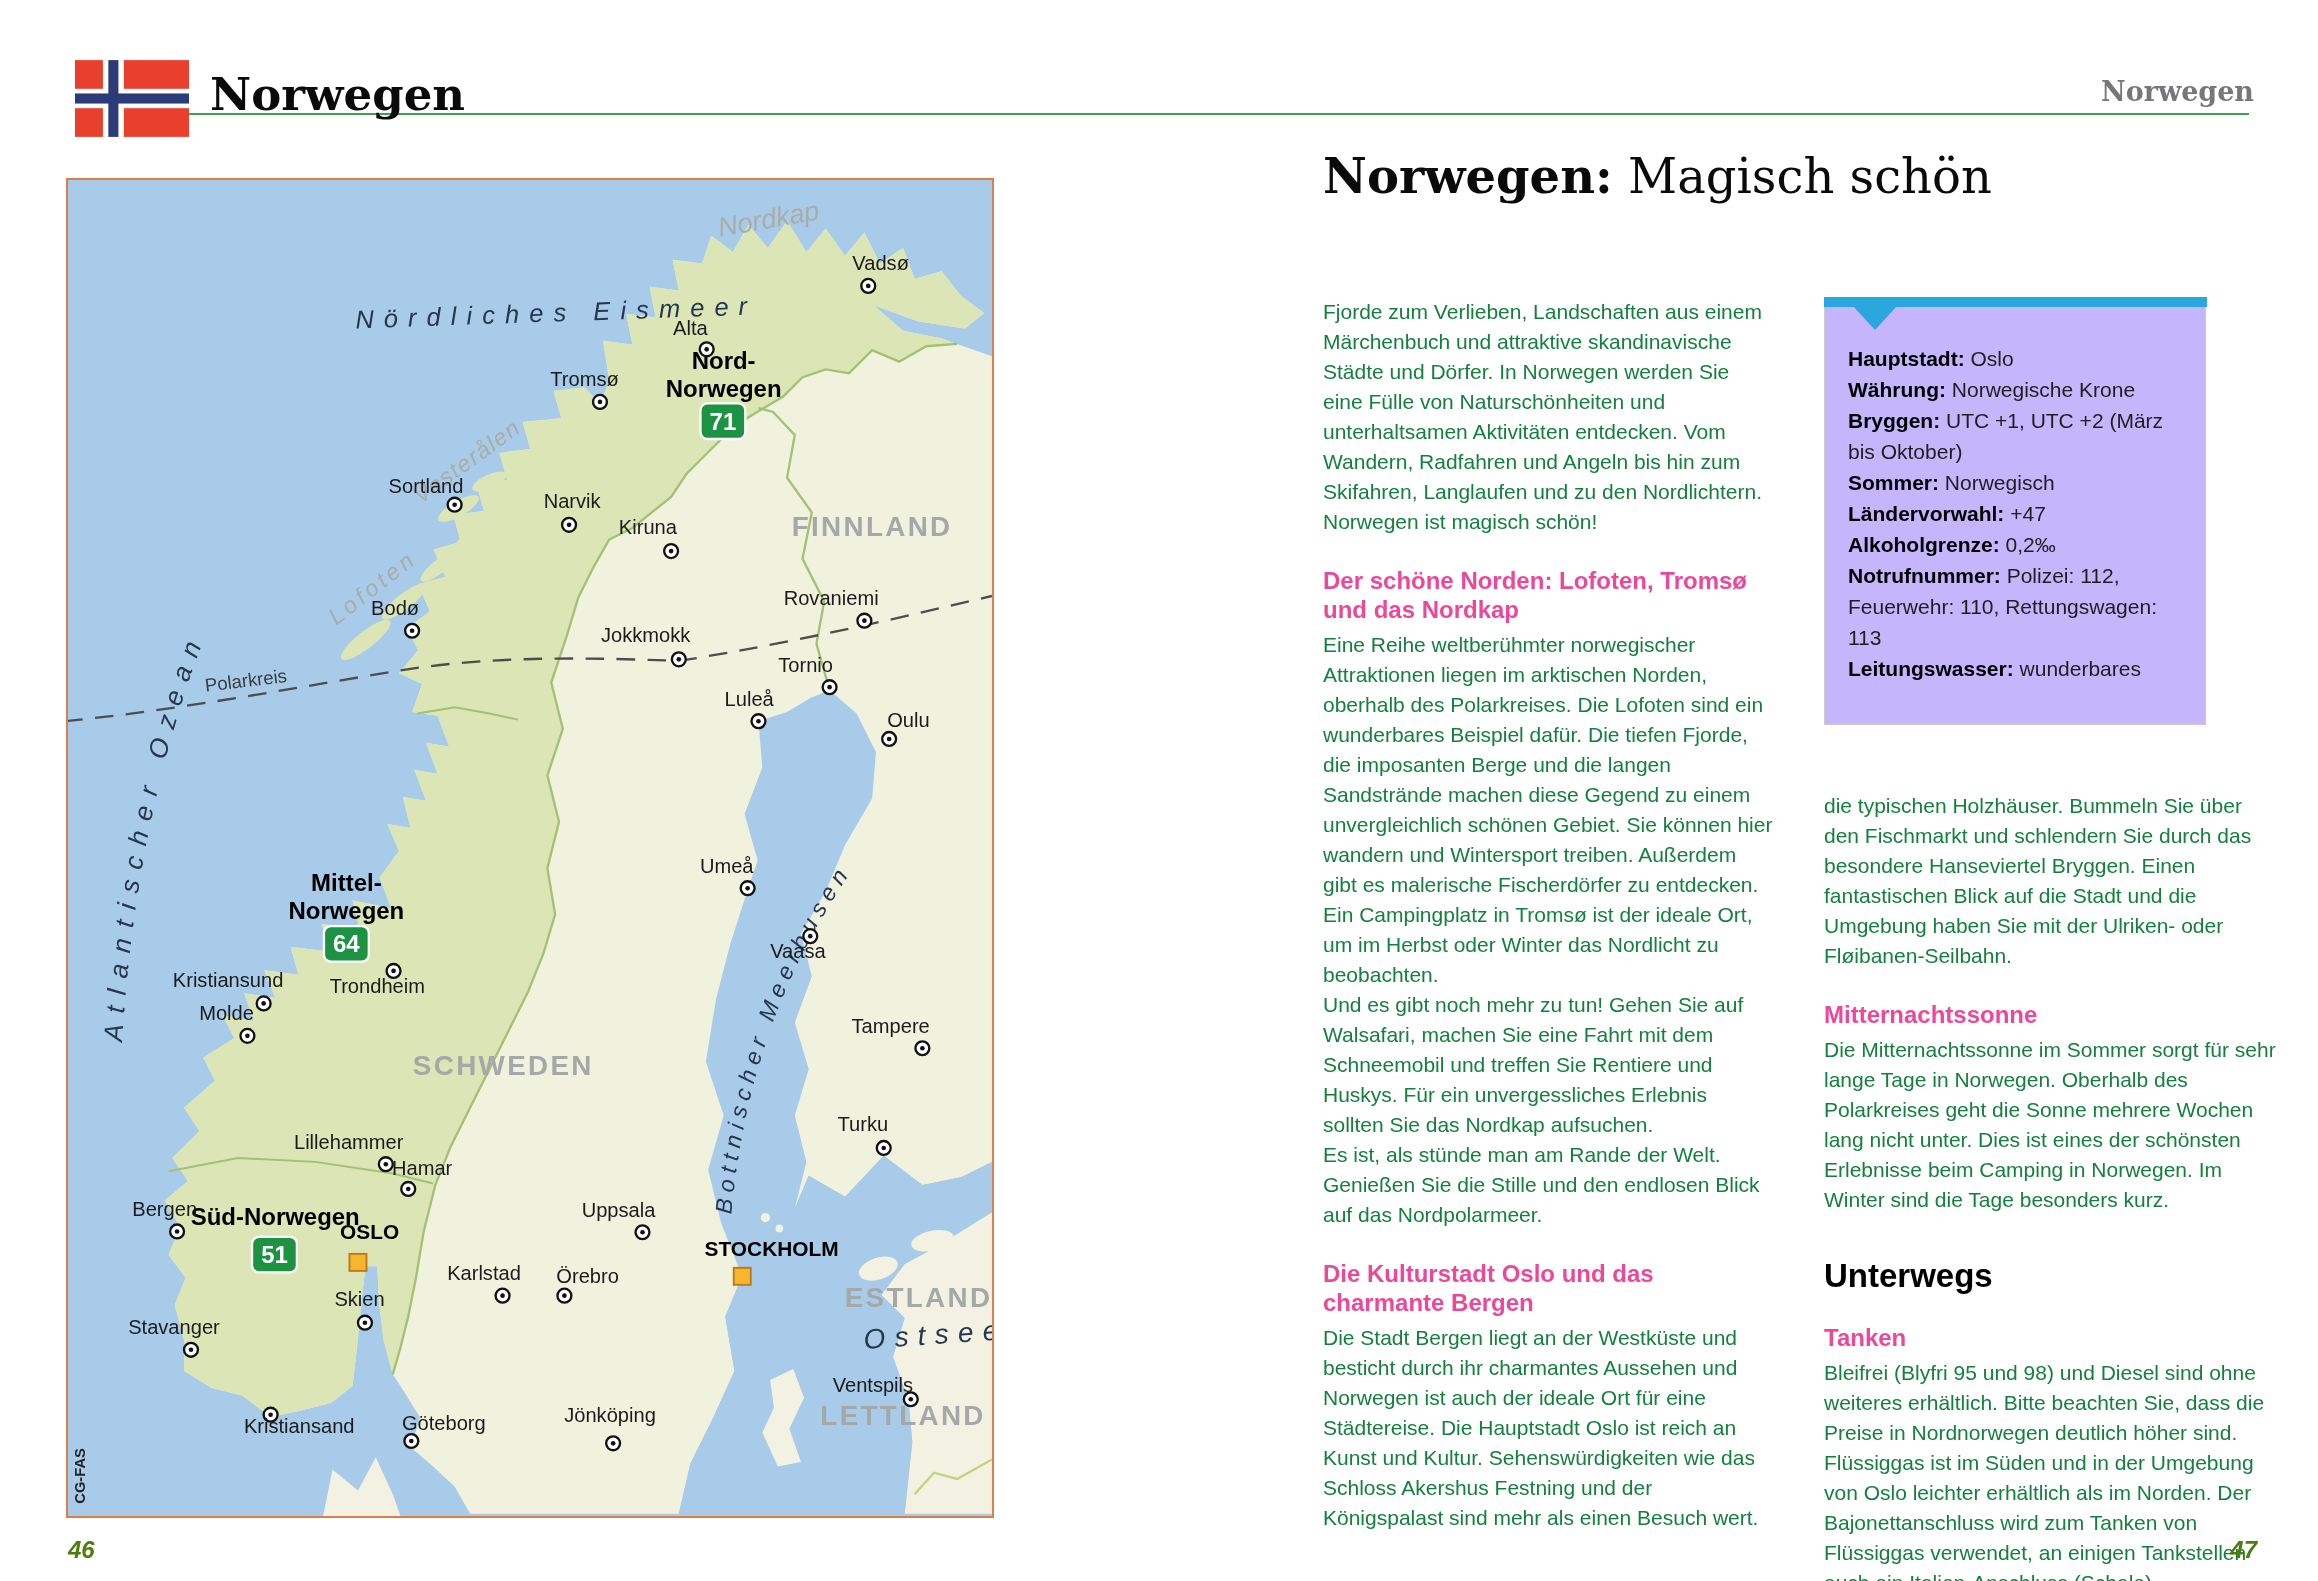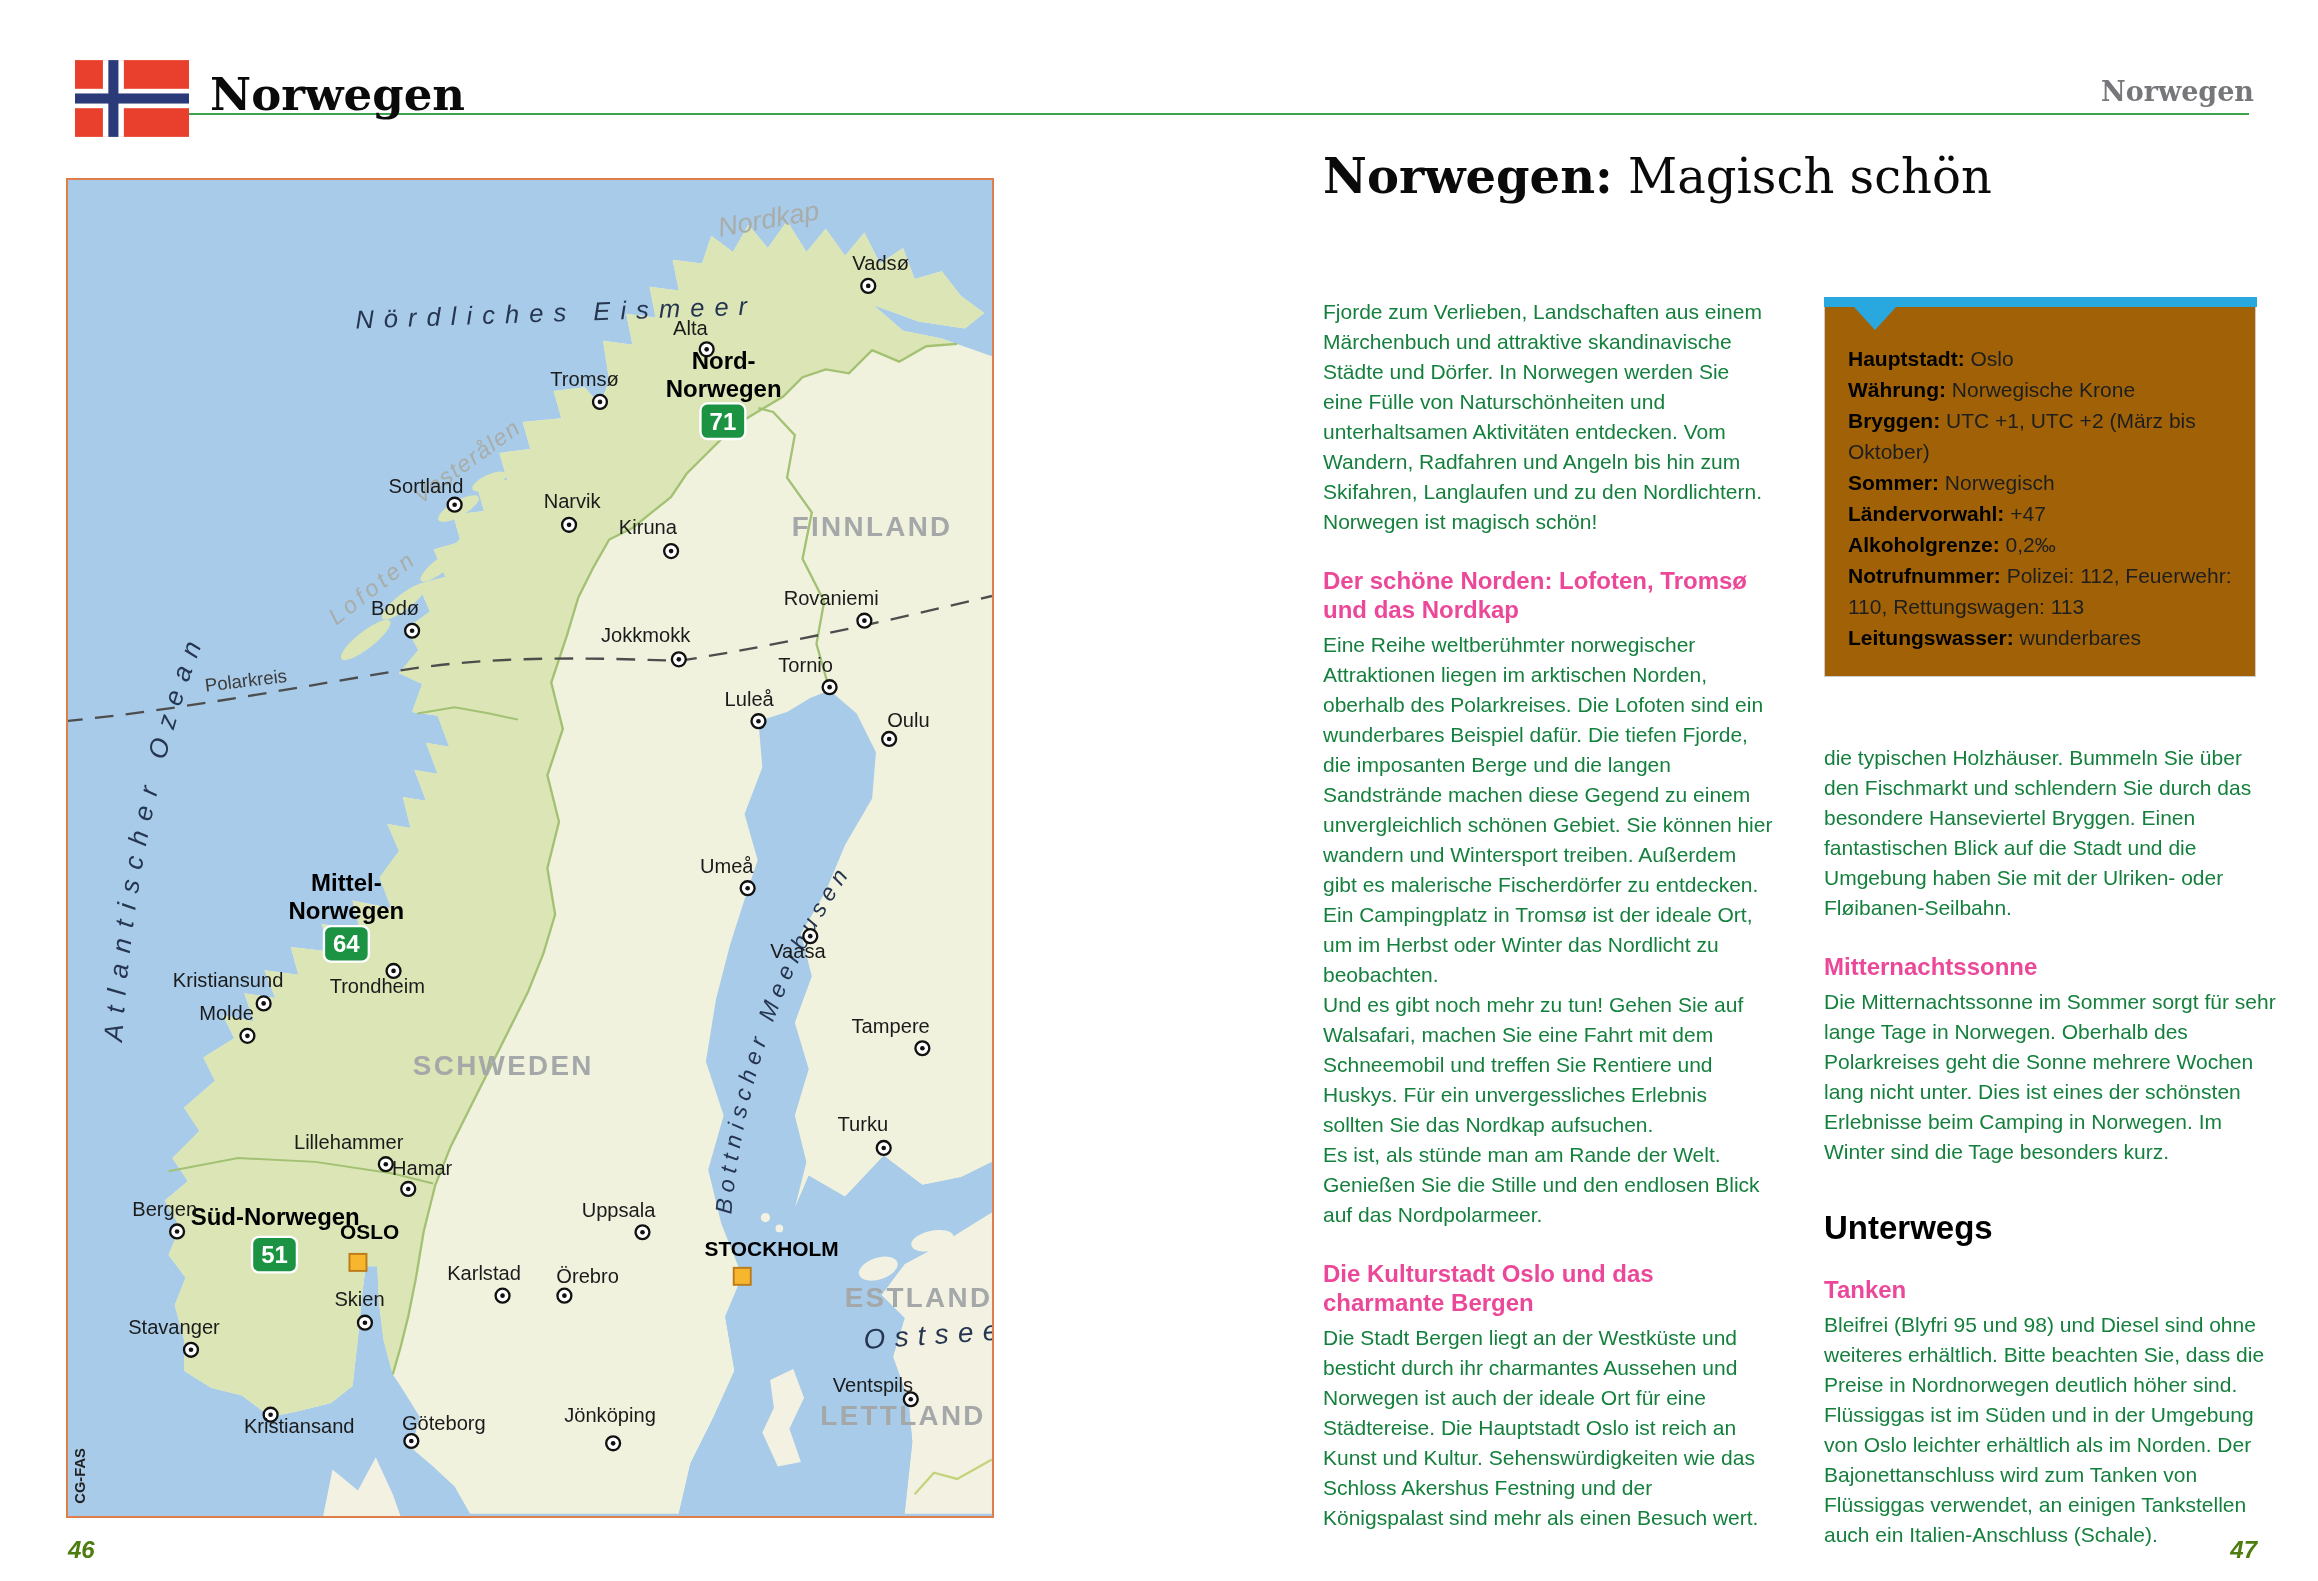--- a/index.html
+++ b/index.html
@@ -37,22 +37,22 @@
   .article-title .tb{font-weight:700;}
   .col-left{position:absolute;left:1323px;top:297px;width:450px;}
   .col-right{position:absolute;left:1824px;top:297px;width:458px;}
   .bodytext{font-size:21px;line-height:30px;color:#15803d;margin:0;}
   section{display:block;margin:29px 0 0 0;}
   section h3{font-size:24px;line-height:29px;font-weight:700;color:#ec4899;margin:0 0 6.2px 0;}
   .big-heading{font-size:33px;line-height:37px;font-weight:700;color:#000;margin:42px 0 1.5px 0;}
   .continuation{margin-top:66px;}
 
   
-  .infobox{position:relative;width:432px;border:1.5px solid #cccccc;background:#a16207;box-sizing:border-box;
-      padding:45px 23px 23px 23px;}
+  .infobox{position:relative;width:382px;border:1.5px solid #cccccc;background:#c4b5fd;box-sizing:border-box;
+      padding:45px 23px 40px 23px;}
   .ib-bar{position:absolute;left:-1.5px;top:-1.5px;width:calc(100% + 3.1px);height:10px;background:#29a7df;}
   .ib-tri{position:absolute;left:29px;top:8.5px;width:0;height:0;
       border-left:21px solid transparent;border-right:21px solid transparent;border-top:23px solid #29a7df;}
   .ib-row{font-size:21px;line-height:31px;color:#1e1e1e;}
   .ib-row b{color:#000;}
 
   
   .pagenum{position:absolute;bottom:17px;font-size:24px;font-weight:700;color:#4d7c0f;font-style:italic;}
   .pagenum.left{left:68px;} .pagenum.right{right:62px;}
 </style>

